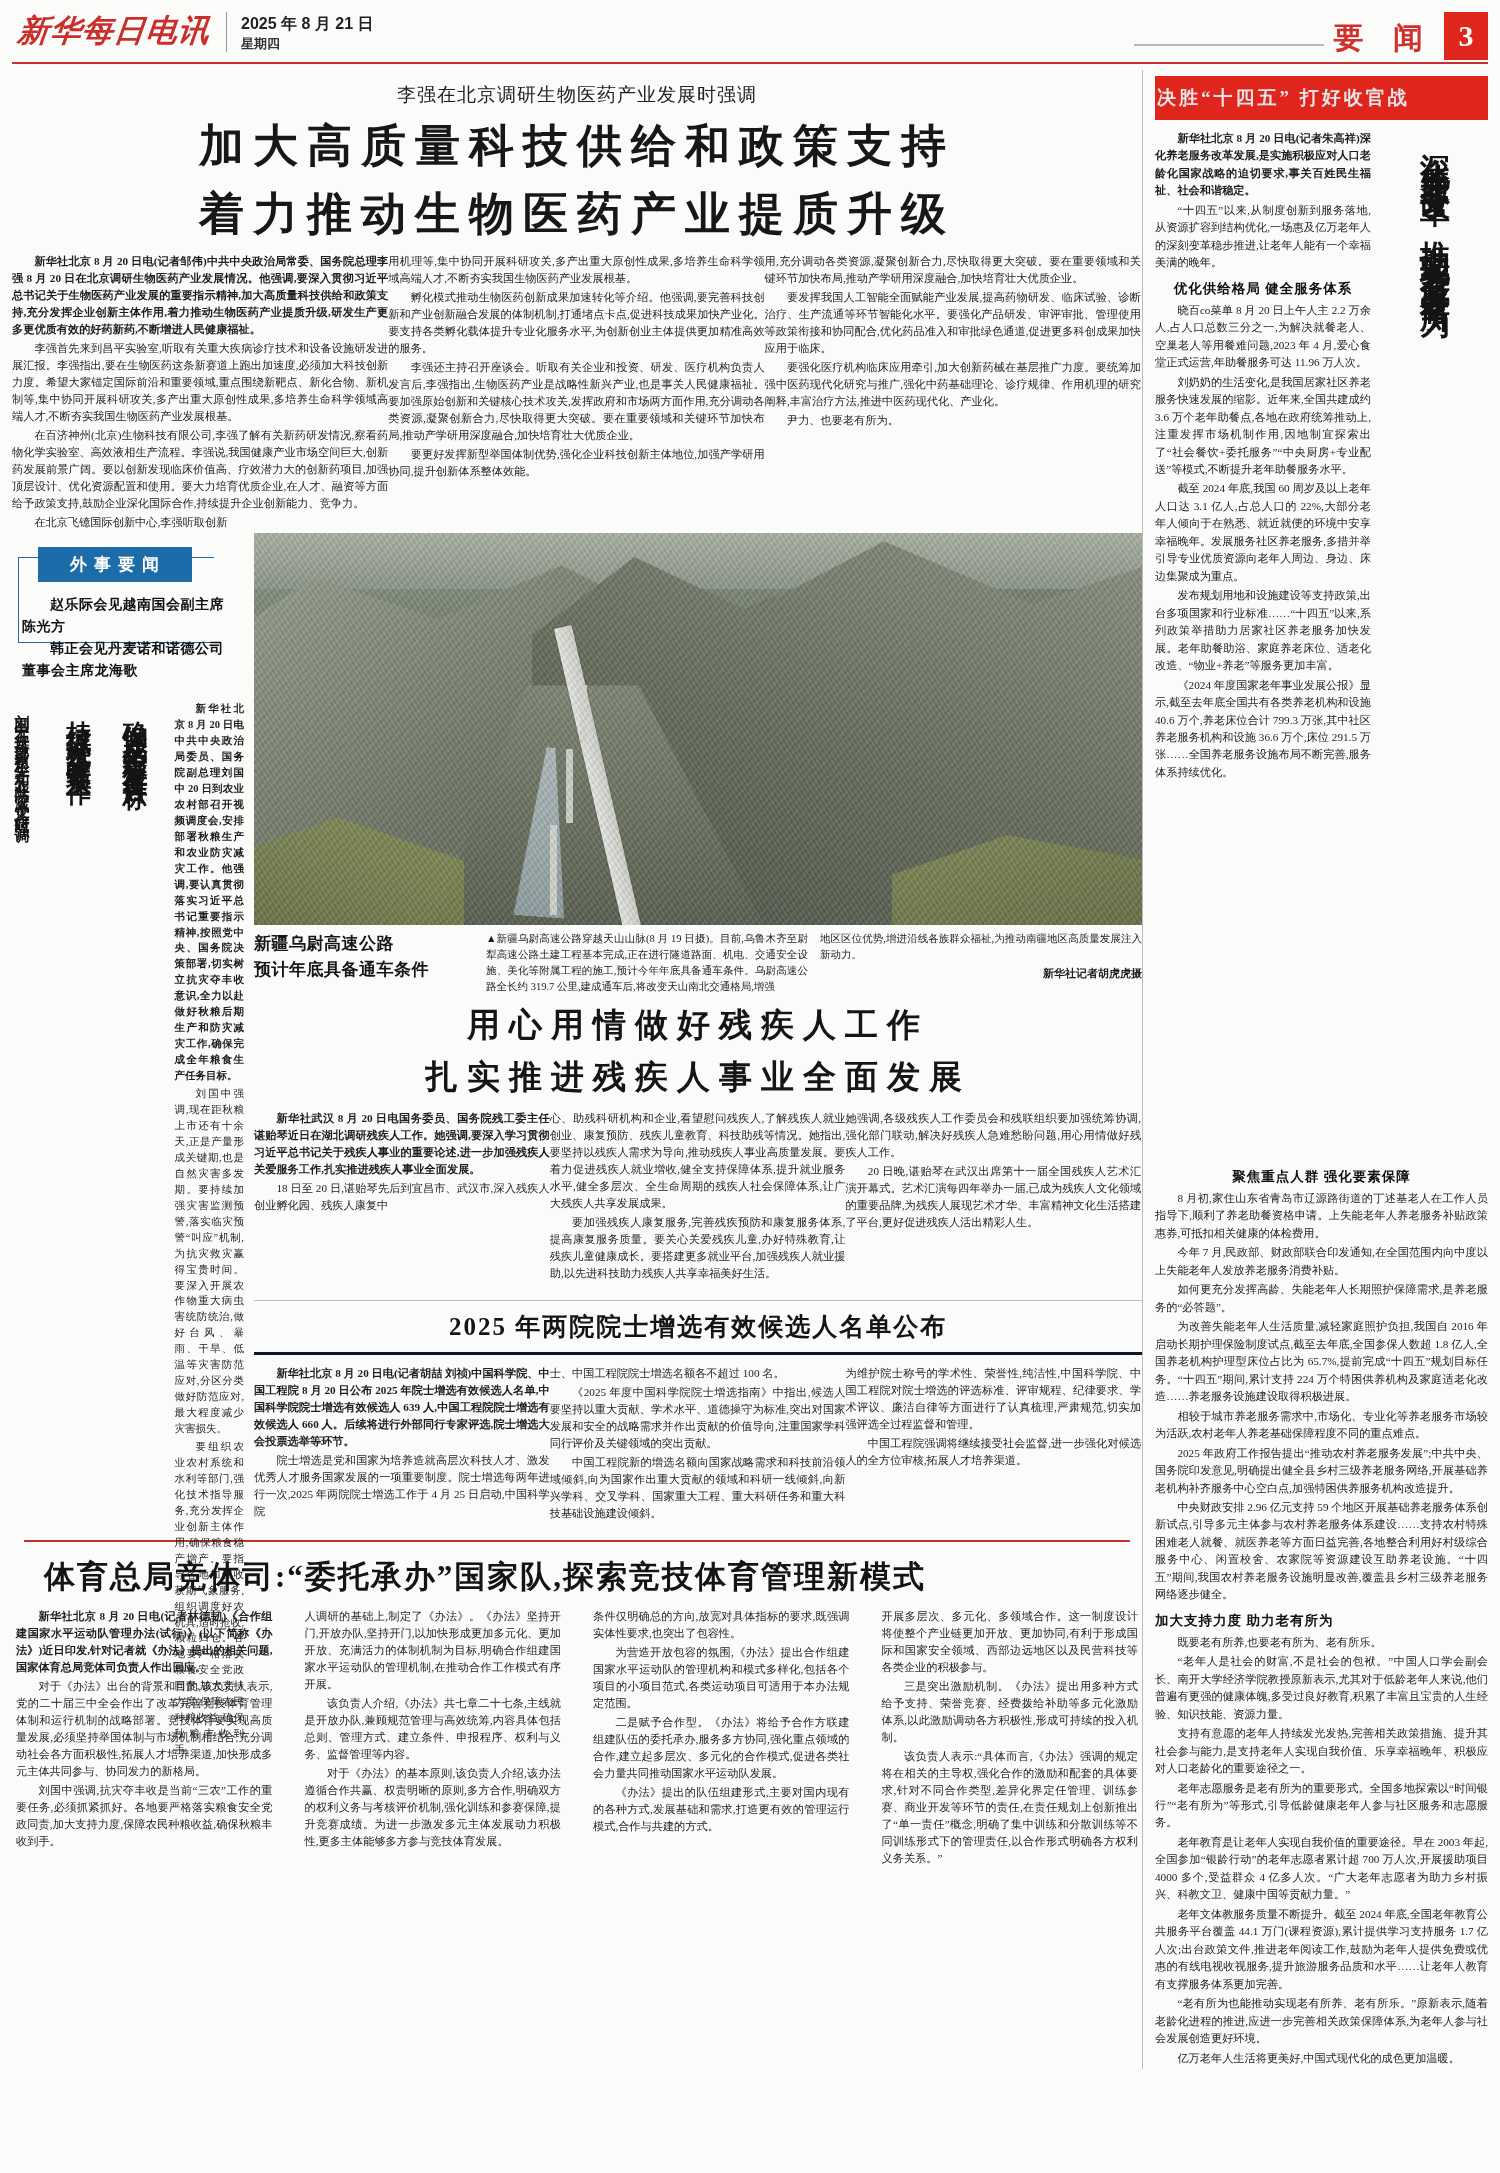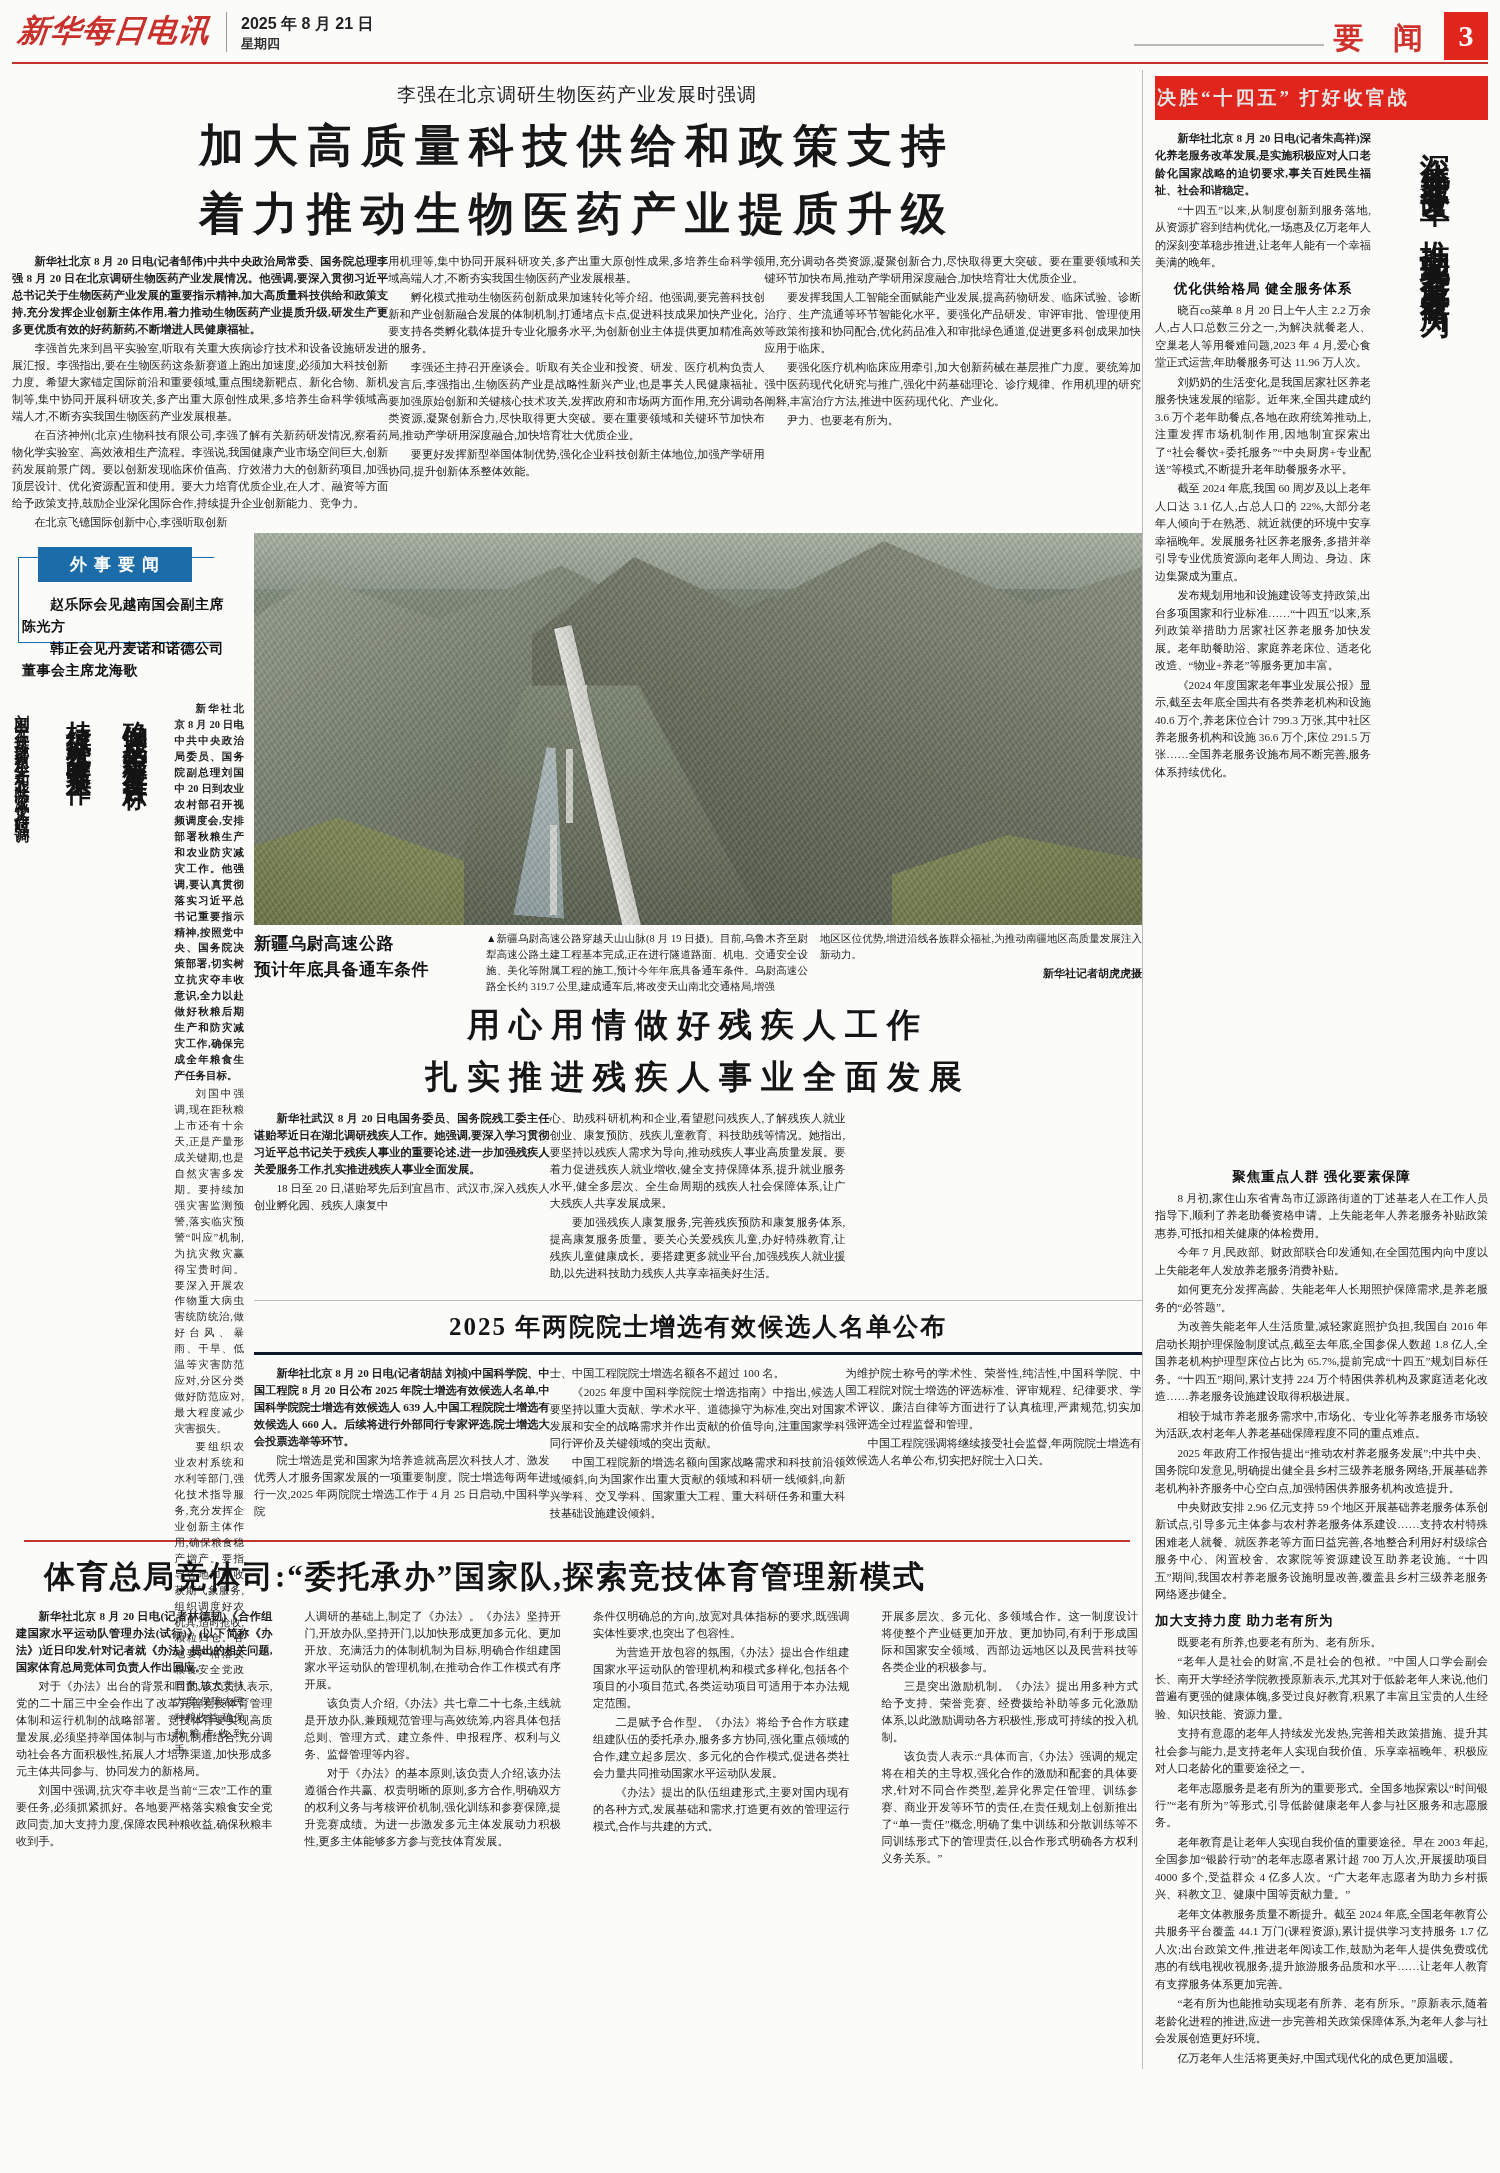--- a/index.html
+++ b/index.html
@@ -314,36 +314,40 @@
 
           <div class="tri">
             <div class="c">
               <p class="np lead">新华社武汉 8 月 20 日电国务委员、国务院残工委主任谌贻琴近日在湖北调研残疾人工作。她强调,要深入学习贯彻习近平总书记关于残疾人事业的重要论述,进一步加强残疾人关爱服务工作,扎实推进残疾人事业全面发展。</p>
               <p class="np">18 日至 20 日,谌贻琴先后到宜昌市、武汉市,深入残疾人创业孵化园、残疾人康复中</p>
             </div>
             <div class="c">
               <p class="np noind">心、助残科研机构和企业,看望慰问残疾人,了解残疾人就业创业、康复预防、残疾儿童教育、科技助残等情况。她指出,要坚持以残疾人需求为导向,推动残疾人事业高质量发展。要着力促进残疾人就业增收,健全支持保障体系,提升就业服务水平,健全多层次、全生命周期的残疾人社会保障体系,让广大残疾人共享发展成果。</p>
               <p class="np">要加强残疾人康复服务,完善残疾预防和康复服务体系,提高康复服务质量。要关心关爱残疾儿童,办好特殊教育,让残疾儿童健康成长。要搭建更多就业平台,加强残疾人就业援助,以先进科技助力残疾人共享幸福美好生活。</p>
             </div>
+            <div class="c">
+              <p class="np noind">她强调,各级残疾人工作委员会和残联组织要加强统筹协调,强化部门联动,解决好残疾人急难愁盼问题,用心用情做好残疾人工作。</p>
+              <p class="np">20 日晚,谌贻琴在武汉出席第十一届全国残疾人艺术汇演开幕式。艺术汇演每四年举办一届,已成为残疾人文化领域的重要品牌,为残疾人展现艺术才华、丰富精神文化生活搭建了平台,更好促进残疾人活出精彩人生。</p>
+            </div>
           </div>
 
           <div class="head3">2025 年两院院士增选有效候选人名单公布</div>
           <div class="tri">
             <div class="c">
               <p class="np lead">新华社北京 8 月 20 日电(记者胡喆 刘祯)中国科学院、中国工程院 8 月 20 日公布 2025 年院士增选有效候选人名单,中国科学院院士增选有效候选人 639 人,中国工程院院士增选有效候选人 660 人。后续将进行外部同行专家评选,院士增选大会投票选举等环节。</p>
               <p class="np">院士增选是党和国家为培养造就高层次科技人才、激发优秀人才服务国家发展的一项重要制度。院士增选每两年进行一次,2025 年两院院士增选工作于 4 月 25 日启动,中国科学院</p>
             </div>
             <div class="c">
               <p class="np noind">士、中国工程院院士增选名额各不超过 100 名。</p>
               <p class="np">《2025 年度中国科学院院士增选指南》中指出,候选人要坚持以重大贡献、学术水平、道德操守为标准,突出对国家发展和安全的战略需求并作出贡献的价值导向,注重国家学科同行评价及关键领域的突出贡献。</p>
               <p class="np">中国工程院新的增选名额向国家战略需求和科技前沿领域倾斜,向为国家作出重大贡献的领域和科研一线倾斜,向新兴学科、交叉学科、国家重大工程、重大科研任务和重大科技基础设施建设倾斜。</p>
             </div>
             <div class="c">
               <p class="np noind">为维护院士称号的学术性、荣誉性,纯洁性,中国科学院、中国工程院对院士增选的评选标准、评审规程、纪律要求、学术评议、廉洁自律等方面进行了认真梳理,严肃规范,切实加强评选全过程监督和管理。</p>
-              <p class="np">中国工程院强调将继续接受社会监督,年两院院士增选有效候选人名单公布,切实把好院士入口关。</p>
+              <p class="np">中国工程院强调将继续接受社会监督,进一步强化对候选人的全方位审核,拓展人才培养渠道。</p>
             </div>
           </div>
         </div>
       </div>
 
       <div class="bottom-sep"></div>
       <div class="head4">体育总局竞体司:“委托承办”国家队,探索竞技体育管理新模式</div>
       <div class="quad">
         <div class="c">
           <p class="np lead">新华社北京 8 月 20 日电(记者林德韧)《合作组建国家水平运动队管理办法(试行)》(以下简称《办法》)近日印发,针对记者就《办法》提出的相关问题,国家体育总局竞体司负责人作出回应。</p>

